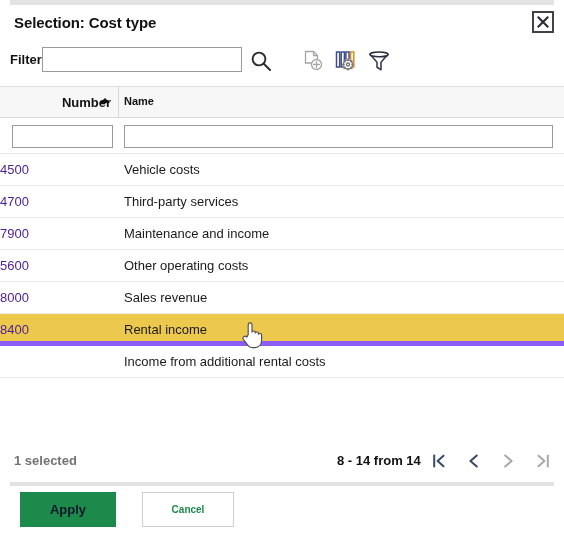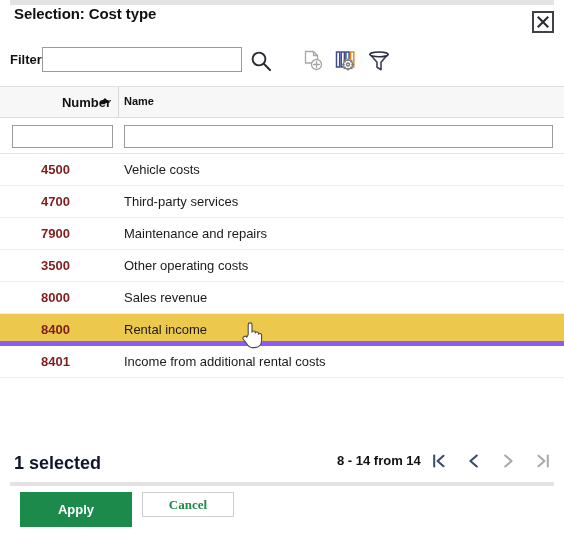--- a/index.html
+++ b/index.html
@@ -34,21 +34,21 @@
   .title-bar {
     position: absolute;
     top: 5px;
     left: 0;
     width: 564px;
     height: 34px;
   }
   .dialog-title {
     position: absolute;
     left: 14px;
-    top: 0;
+    top: 9px;
     font-size: 15px;
     font-weight: bold;
     color: #111111;
     letter-spacing: -0.1px;
     white-space: nowrap;
   }
   .close-btn {
     position: absolute;
     right: 10px;
     top: 6px;
@@ -212,24 +212,23 @@
   }
   .row.selected {
     background: #ecc84c;
     border-bottom: 5px solid #8b5cf6;
   }
   .cell-num {
     position: absolute;
     left: 0;
     top: 8px;
     width: 111px;
-    text-align: center;
-    font-size: 13px;
-    color: #7f1d1d;
-    font-weight: bold;
+    text-align: left;
+    font-size: 13px;
+    color: #4c1d95;
   }
   .cell-name {
     position: absolute;
     left: 124px;
     top: 8px;
     font-size: 13px;
     color: #1a1a1a;
   }
 
   
@@ -237,23 +236,23 @@
     position: absolute;
     top: 440px;
     left: 0;
     width: 564px;
     height: 40px;
   }
   .selected-count {
     position: absolute;
     left: 14px;
     top: 13px;
-    font-size: 18px;
-    font-weight: bold;
-    color: #0f172a;
+    font-size: 13px;
+    font-weight: bold;
+    color: #737373;
   }
   .page-range {
     position: absolute;
     left: 337px;
     top: 13px;
     font-size: 13px;
     font-weight: bold;
     color: #111111;
   }
   .pager-btn {
@@ -279,43 +278,43 @@
     width: 544px;
     height: 4px;
     background: #e3e3e3;
   }
 
   
   .btn-apply {
     position: absolute;
     left: 20px;
     top: 492px;
-    width: 112px;
+    width: 96px;
     height: 35px;
     background: #1b8a4b;
-    color: #ffffff;
+    color: #0f172a;
     border: none;
     font-family: "Liberation Sans", sans-serif;
     font-size: 13px;
     font-weight: bold;
     cursor: pointer;
     text-align: center;
   }
   .btn-cancel {
     position: absolute;
     left: 142px;
     top: 492px;
     width: 92px;
-    height: 25px;
+    height: 35px;
     background: #ffffff;
     color: #1b8a4b;
     border: 1px solid #cfcfcf;
     box-sizing: border-box;
-    font-family: Liberation Serif, serif;
-    font-size: 13px;
+    font-family: Liberation Sans, sans-serif;
+    font-size: 10px;
     font-weight: bold;
     cursor: pointer;
   }
 
   
   .cursor {
     position: absolute;
     left: 241px;
     top: 320px;
     width: 22px;
@@ -401,36 +400,35 @@
     <div class="row">
       <div class="cell-num">4500</div>
       <div class="cell-name">Vehicle costs</div>
     </div>
     <div class="row">
       <div class="cell-num">4700</div>
       <div class="cell-name">Third-party services</div>
     </div>
     <div class="row">
       <div class="cell-num">7900</div>
-      <div class="cell-name">Maintenance and repairs</div>
-    </div>
-    <div class="row">
-      <div class="cell-num">3500</div>
+      <div class="cell-name">Maintenance and income</div>
+    </div>
+    <div class="row">
+      <div class="cell-num">5600</div>
       <div class="cell-name">Other operating costs</div>
     </div>
     <div class="row">
       <div class="cell-num">8000</div>
       <div class="cell-name">Sales revenue</div>
     </div>
     <div class="row selected">
       <div class="cell-num">8400</div>
       <div class="cell-name">Rental income</div>
     </div>
     <div class="row">
-      <div class="cell-num">8401</div>
       <div class="cell-name">Income from additional rental costs</div>
     </div>
   </div>
 
   <div class="footer">
     <div class="selected-count">1 selected</div>
     <div class="page-range">8 - 14 from 14</div>
 
     <div class="pager-btn pg-first">
       <svg width="18" height="18" viewBox="0 0 18 18">

